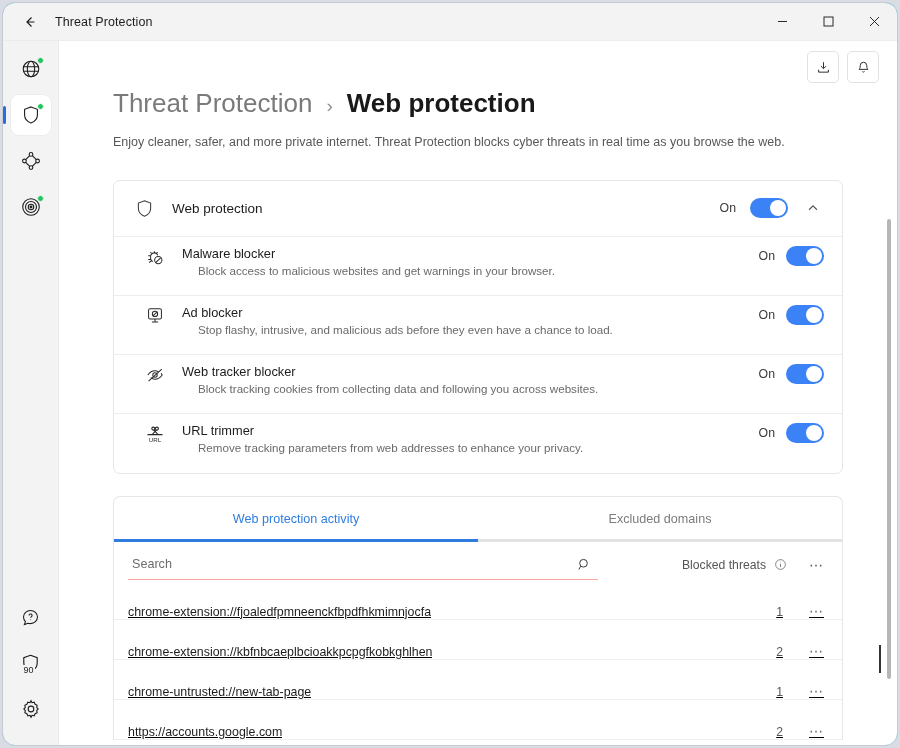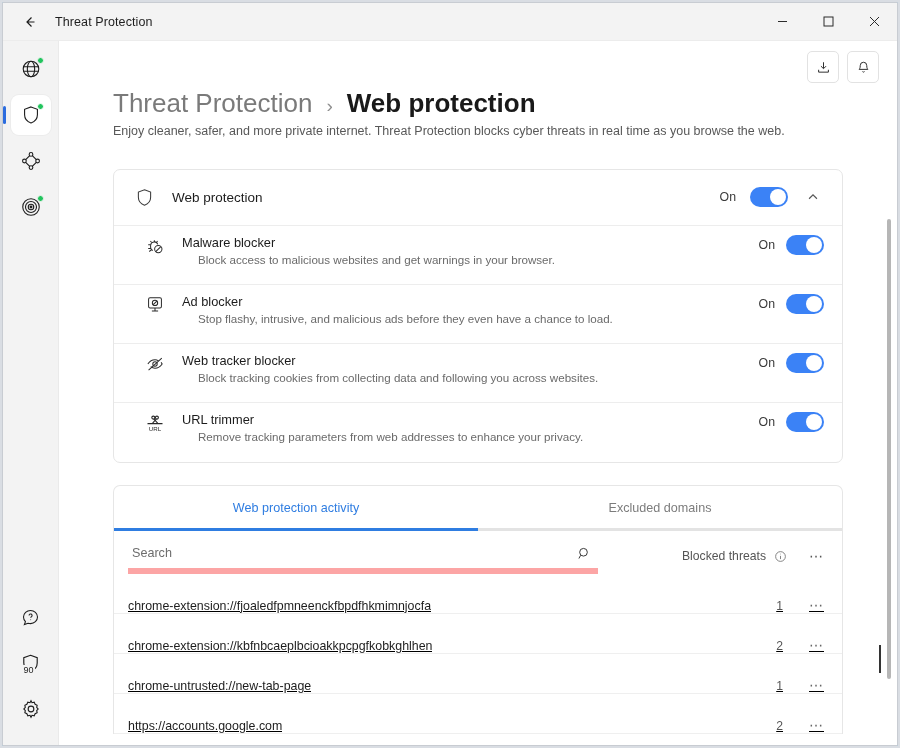--- a/index.html
+++ b/index.html
@@ -10,21 +10,21 @@
     overflow: hidden;
     background: #d9dde3;
     font-family: "Liberation Sans", sans-serif;
   }
 
   #window {
     position: absolute;
     left: 2px; top: 2px;
     width: 896px; height: 744px;
     background: #0ea5e9;
-    border-radius: 1px;
+    border-radius: 13px;
     border: 1px solid #c8ccd2;
     overflow: hidden;
     display: flex;
     flex-direction: column;
   }
 
   
   #titlebar {
     height: 38px;
     flex: 0 0 38px;
@@ -131,21 +131,21 @@
   #breadcrumb {
     display: flex; align-items: baseline; gap: 14px;
     font-size: 26px;
     line-height: 1.25;
   }
   #crumb-parent { color: #7a7a7a; font-weight: 400; cursor: pointer; }
   #crumb-sep { color: #8e8e8e; font-size: 19px; font-weight: 400; }
   #crumb-current { color: #191919; font-weight: 700; }
 
   #subtitle {
-    margin-top: 2px;
+    margin-top: 13px;
     font-size: 12.5px;
     color: #585858;
     line-height: 1.55;
     max-width: 720px;
   }
 
   
   .card {
     margin-top: 28px;
     border: 1px solid #e6e6e6;
@@ -223,21 +223,21 @@
   }
   .tab.active { color: #2f7de1; border-bottom-color: #2f7de1; }
 
   #search-row {
     display: flex; align-items: center;
     padding: 8px 18px 0 14px;
   }
   #search-wrap {
     flex: 0 0 470px;
     display: flex; align-items: center;
-    border-bottom: 6px solid #fca5a5;
+    border-bottom: 1px solid #fca5a5;
     padding: 7px 6px 7px 4px;
   }
   #search-input {
     flex: 1;
     border: none; outline: none;
     font-size: 12.6px;
     color: #1c1c1c;
     font-family: "Liberation Sans", sans-serif;
     background: transparent;
   }

